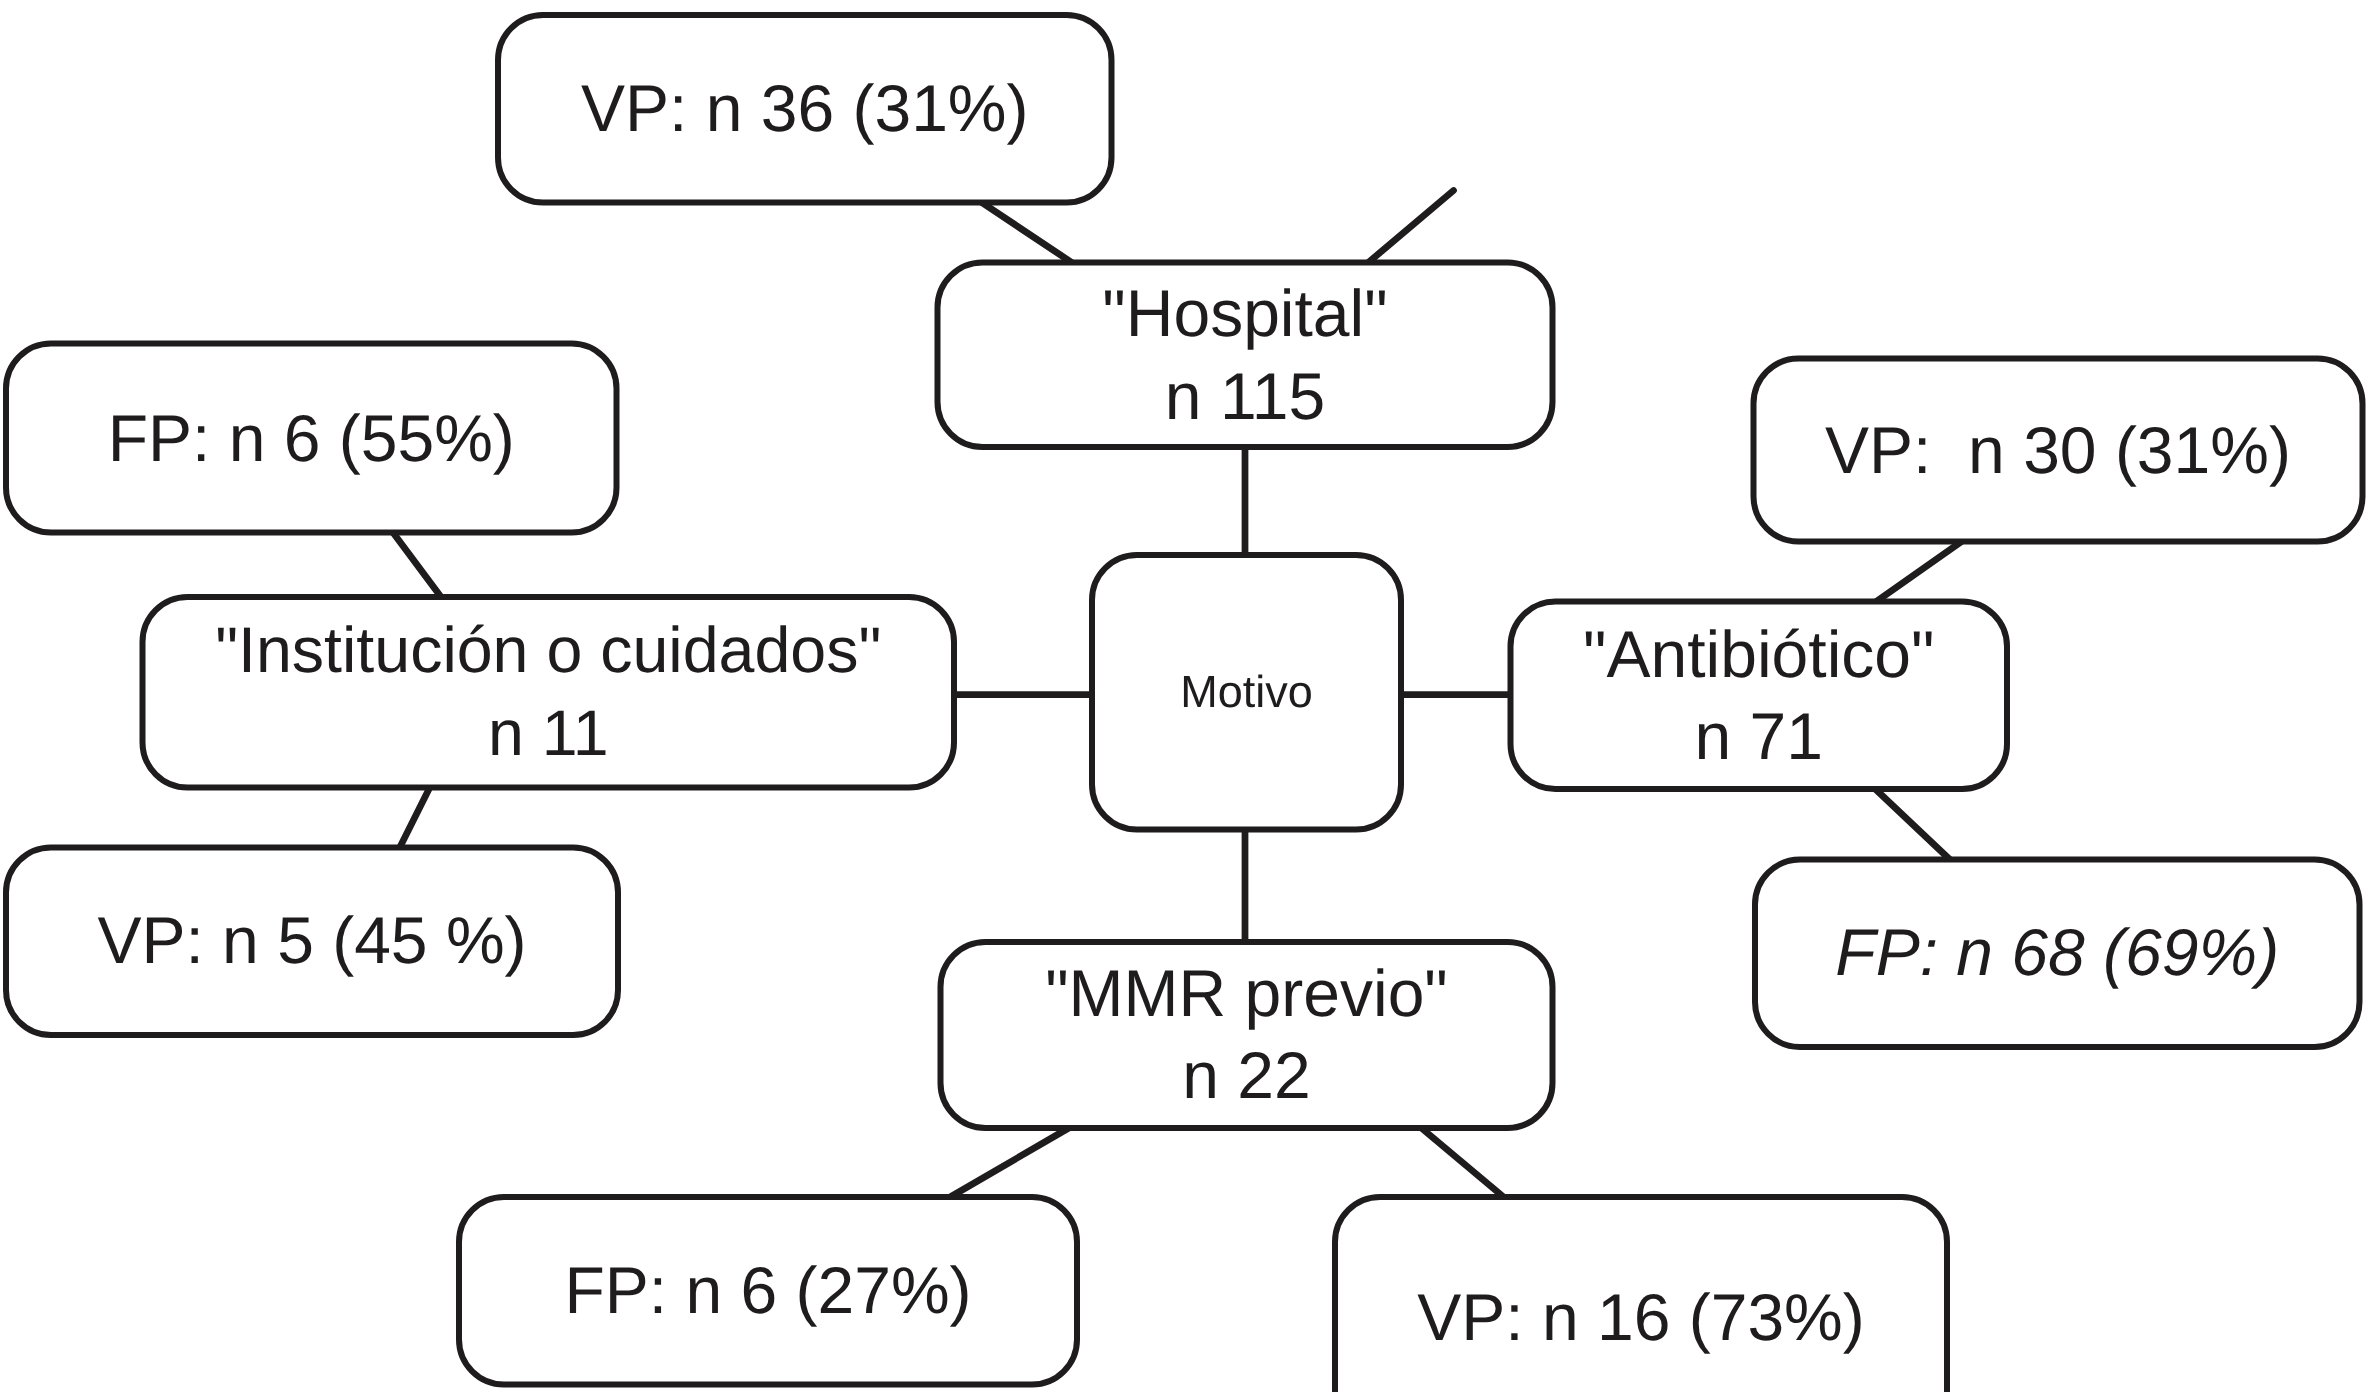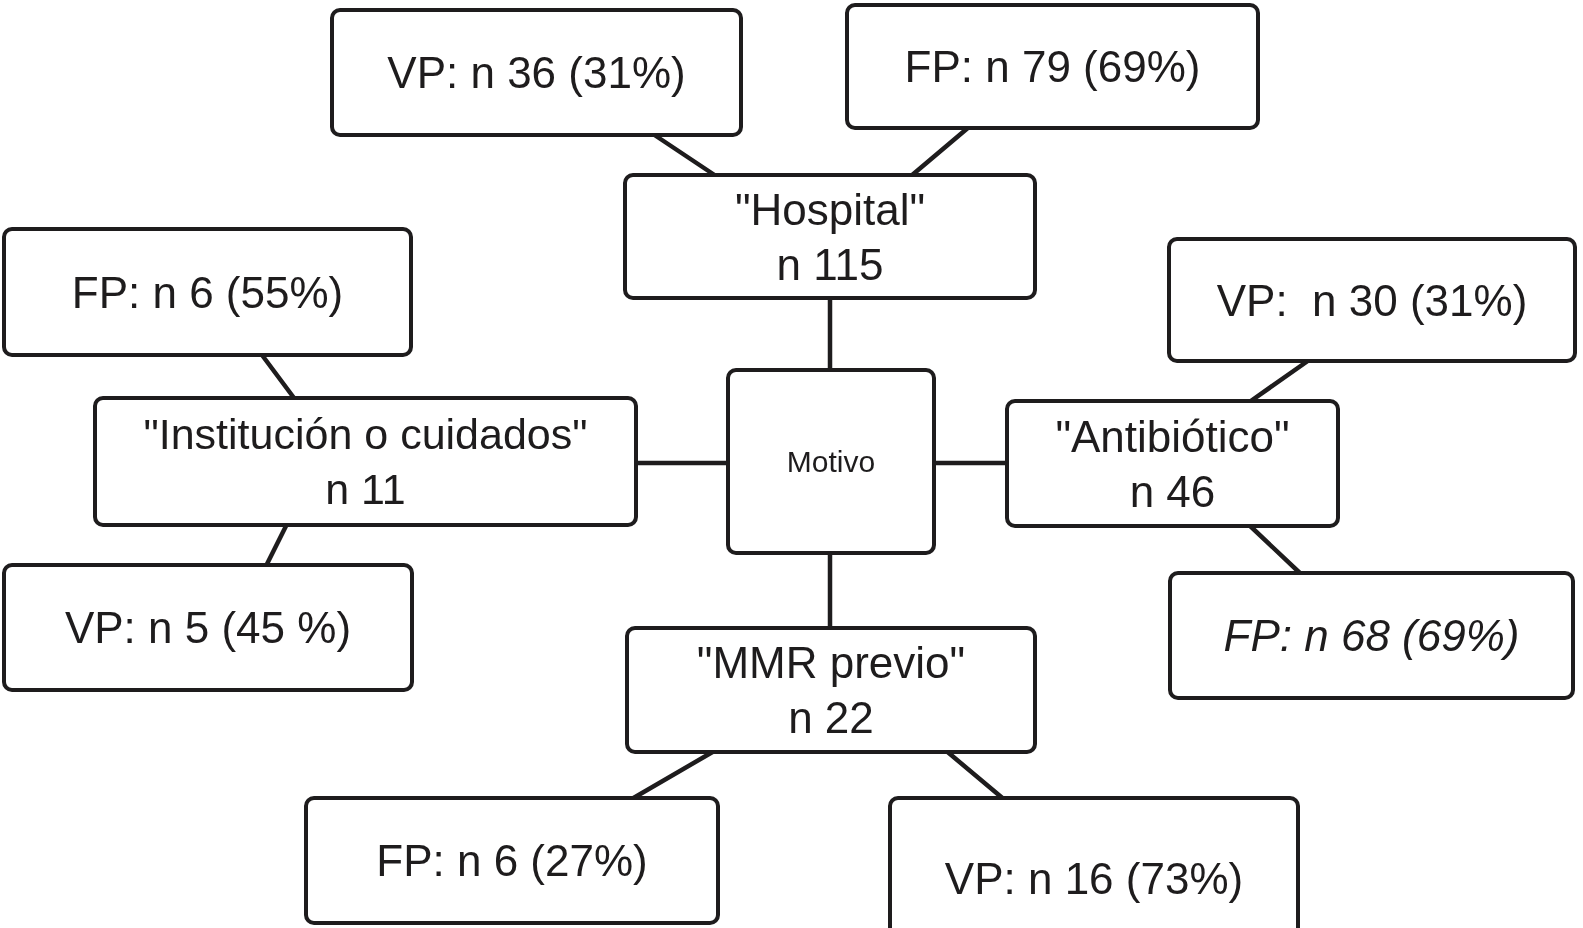--- a/index.html
+++ b/index.html
@@ -29,21 +29,21 @@
   }
   .connectors line {
     stroke: var(--stroke);
     stroke-width: 4.5;
     stroke-linecap: round;
   }
   .node {
     position: absolute;
     background: var(--bg);
     border: 4.5px solid var(--stroke);
-    border-radius: 10px;
+    border-radius: 32px;
     display: flex;
     flex-direction: column;
     align-items: center;
     justify-content: center;
     text-align: center;
     font-size: 44px;
     line-height: 55px;
     white-space: pre;
   }
   
@@ -90,38 +90,35 @@
     <span>Motivo</span>
   </div>
 
   <div class="node box-hospital">
     <span>"Hospital"</span>
     <span>n 115</span>
   </div>
   <div class="node box-vp-hospital">
     <span>VP: n 36 (31%)</span>
   </div>
-  <div class="node box-fp-hospital">
-    <span>FP: n 79 (69%)</span>
-  </div>
 
   <div class="node box-institucion">
     <span>"Institución o cuidados"</span>
     <span>n 11</span>
   </div>
   <div class="node box-fp-institucion">
     <span>FP: n 6 (55%)</span>
   </div>
   <div class="node box-vp-institucion">
     <span>VP: n 5 (45 %)</span>
   </div>
 
   <div class="node box-antibiotico">
     <span>"Antibiótico"</span>
-    <span>n 46</span>
+    <span>n 71</span>
   </div>
   <div class="node box-vp-antibiotico">
     <span>VP:  n 30 (31%)</span>
   </div>
   <div class="node box-fp-antibiotico">
     <span>FP: n 68 (69%)</span>
   </div>
 
   <div class="node box-mmr">
     <span>"MMR previo"</span>

